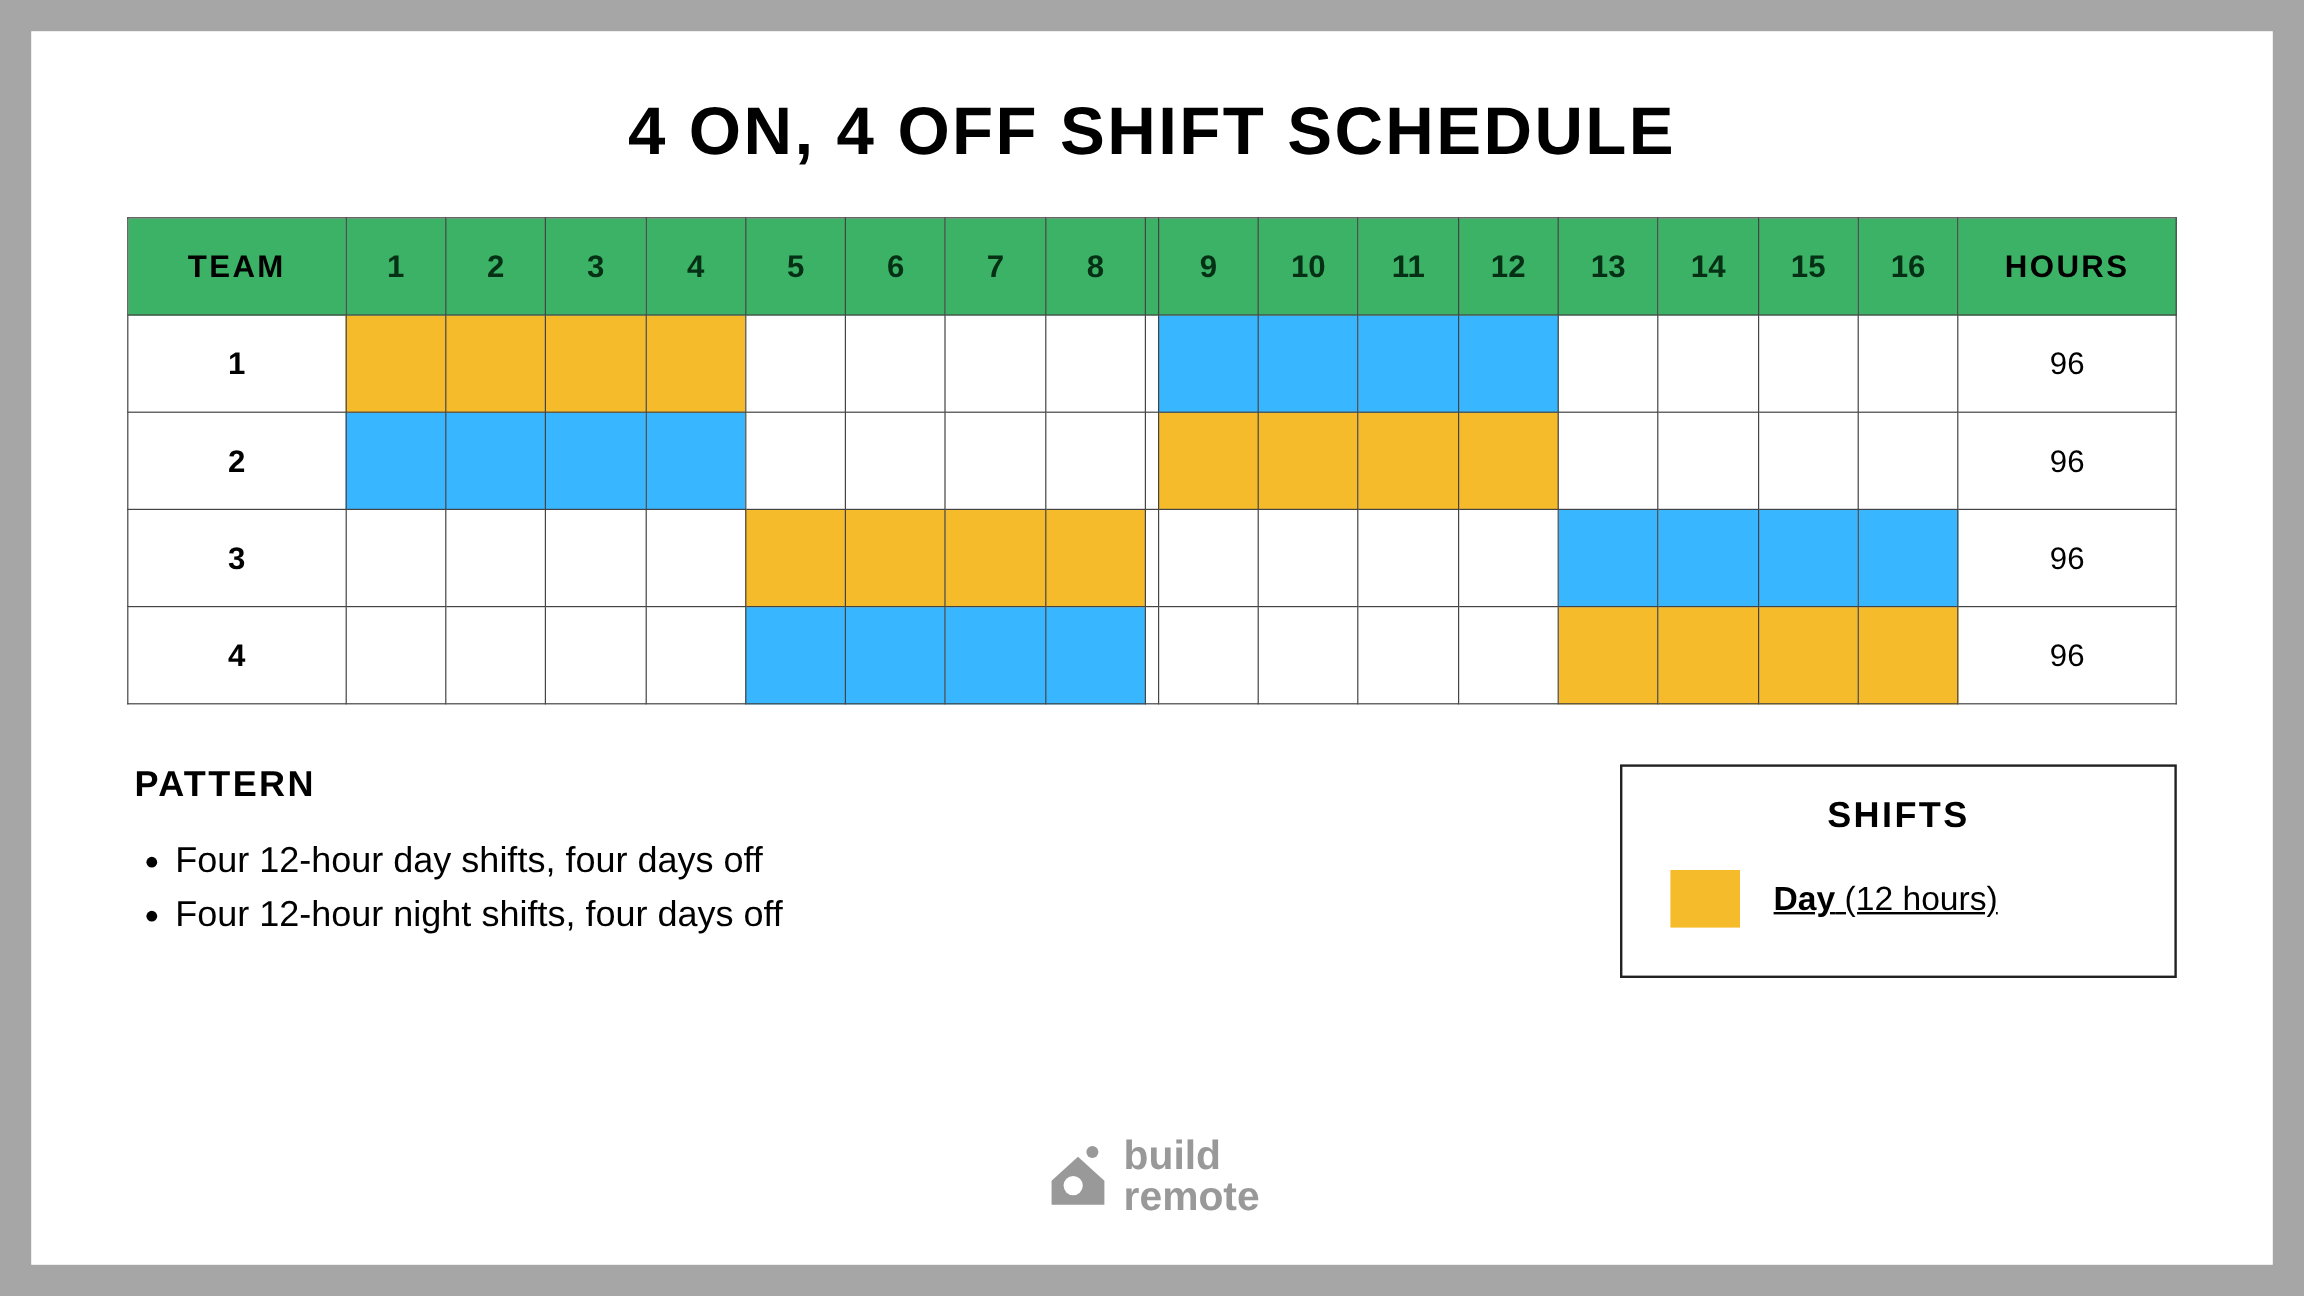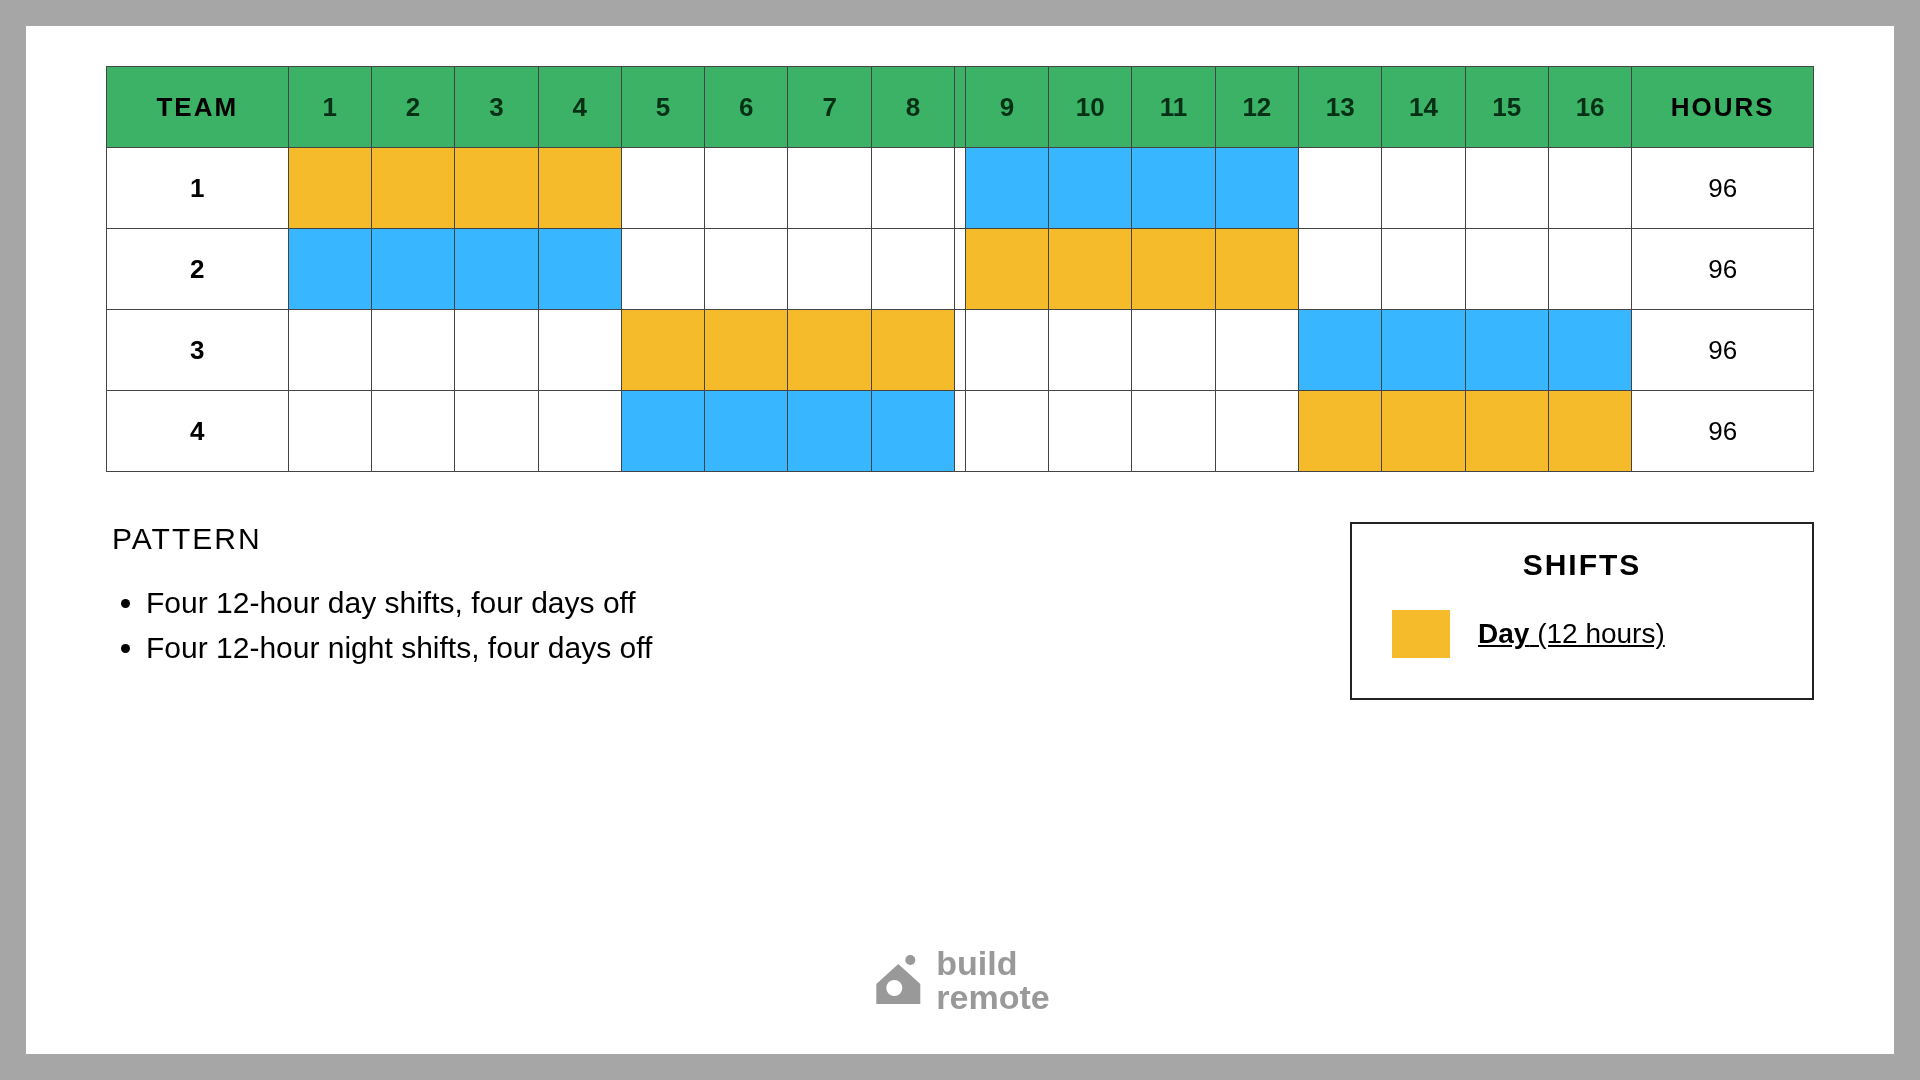--- a/index.html
+++ b/index.html
@@ -13,39 +13,40 @@
   col.team{width:170px;} col.day{width:78px;} col.sep{width:10px;} col.hours{width:170px;}
   td.teamlbl{font-weight:700;font-size:28px;}
   td.hours{font-weight:400;font-size:28px;}
   td.day{background:#f5bb2b;}
   td.night{background:#38b6ff;}
   td.off{background:#fff;}
   th.sep,td.sep{border-top:none;border-bottom:none;background:#fff;width:10px;padding:0;}
   th.sepH{background:#fff;border:1px solid #444;border-top:1px solid #444;}
   .below{display:flex;justify-content:space-between;margin-top:50px;align-items:flex-start;}
   .pattern{max-width:760px;}
-  .pattern h3{font-size:30px;font-weight:400;letter-spacing:2px;margin:0 0 24px 6px;}
+  .pattern h3{font-size:30px;font-weight:700;letter-spacing:2px;margin:0 0 24px 6px;}
   .pattern ul{margin:0;padding-left:40px;}
   .pattern li{font-size:30px;line-height:1.5;}
   .legend{border:2px solid #222;padding:24px 40px 24px 40px;width:380px;}
   .legend h3{text-align:center;font-size:30px;font-weight:700;letter-spacing:2px;margin:0 0 28px 0;}
   .legend .row{display:flex;align-items:center;margin:16px 0;text-decoration:underline;}
   .legend .sw{width:58px;height:48px;margin-right:28px;}
   .legend .sw.day{background:#f5bb2b;} .legend .sw.night{background:#38b6ff;}
   .legend .lbl{font-size:28px;}
   .legend .lbl b{font-weight:700;}
   .logo{position:absolute;left:50%;transform:translateX(-50%);bottom:40px;display:flex;align-items:center;color:#999;}
   .logo svg{margin-right:10px;}
   .logo .txt{font-size:34px;line-height:1;font-weight:600;color:#999;}
 </style>
 </head>
 <body>
 
 <div class="frame">
   <div class="canvas">
+    <div class="title">4 ON, 4 OFF SHIFT SCHEDULE</div>
 
     <table class="schedule">
       <colgroup>
         <col class="team">
         <col class="day">
           <col class="day">
           <col class="day">
           <col class="day">
         <col class="day">
           <col class="day">

